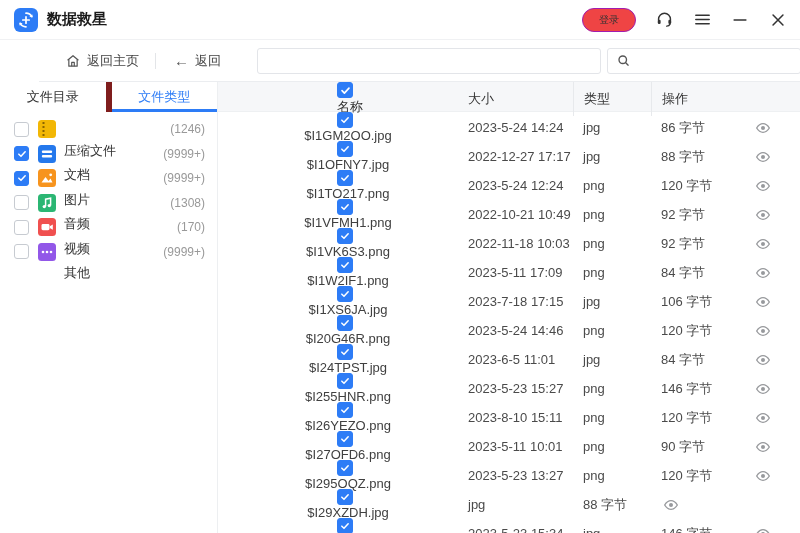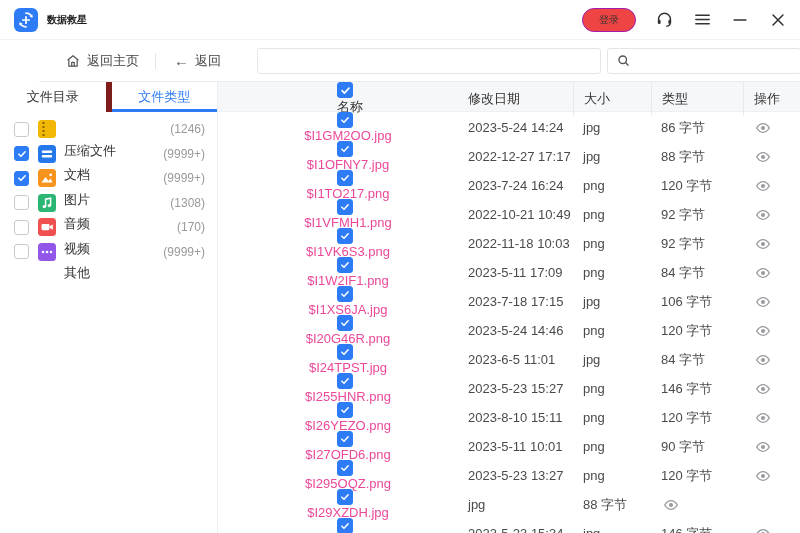--- a/index.html
+++ b/index.html
@@ -4,21 +4,21 @@
 <style>
   * { margin:0; padding:0; box-sizing:border-box; }
   html,body { width:800px; height:533px; overflow:hidden; background:#fff;
     font-family:"Liberation Sans","DejaVu Sans",sans-serif; }
   .window { width:800px; height:533px; display:flex; flex-direction:column; background:#fff; }
 
   
   .titlebar { height:40px; flex:0 0 40px; display:flex; align-items:center;
     padding:0 12px 0 14px; border-bottom:1px solid #f0f1f3; }
   .logo { width:24px; height:24px; flex:0 0 24px; }
-  .app-title { font-size:10px; font-weight:bold; color:#1a1a1a; margin-left:9px; }
+  .app-title { font-size:15px; font-weight:bold; color:#1a1a1a; margin-left:9px; }
   .tb-spacer { flex:1; }
   .login-btn { height:24px; padding:0 16px; border:1px solid #a21caf; border-radius:12px;
     background:#ef4444; font-size:10px; color:#333; display:flex; align-items:center; cursor:pointer; }
   .tb-icon { width:20px; height:20px; margin-left:18px; display:flex; align-items:center;
     justify-content:center; cursor:pointer; color:#333; }
 
   
   .toolbar { height:42px; flex:0 0 42px; display:flex; align-items:center;
     border-bottom:1px solid #ebedf0;margin-left:39px; }
   .nav-zone { width:218px; flex:0 0 218px; display:flex; align-items:center; padding-left:26px; }
@@ -63,21 +63,21 @@
   .thead .hcell { font-size:13px; color:#333; font-weight:500; padding-left:10px; height:100%;
     display:flex; align-items:center; }
   .thead .hcell + .hcell { border-left:1px solid #e7e9ec; }
   .name-cell { display:flex; align-items:center; padding-left:14px;flex-direction:column; }
   .cbx16 { width:16px; height:16px; flex:0 0 16px; border-radius:3px; border:1px solid #c7cbd1;
     background:#fff; display:flex; align-items:center; justify-content:center; cursor:pointer; }
   .cbx16.checked { background:var(--accent); border-color:var(--accent); }
   .thead .col-name-label { margin-left:10px; padding-left:0; }
   .tbody { height:421px; overflow:hidden; }
   .trow { height:29px; cursor:default; }
-  .trow .fname { font-size:13px; color:#ec4899; margin-left:6px; white-space:nowrap; }
+  .trow .fname { font-size:13px; color:#404040; margin-left:6px; white-space:nowrap; }
   .trow .cell { font-size:13px; color:#4a4a4a; padding-left:10px; white-space:nowrap; }
   .eye-cell { display:flex; align-items:center; padding-left:12px; }
   .eye-btn { width:16px; height:16px; cursor:pointer; display:flex; }
 </style>
 </head>
 <body>
 
 <div class="window">
 
   <div class="titlebar">
@@ -231,21 +231,20 @@
     <div class="main">
       <div class="thead grid-row">
         <div class="name-cell" style="padding-left:14px">
           <span class="cbx16 checked" id="select-all">
             <svg viewBox="0 0 12 12" width="11" height="11" fill="none" stroke="#fff" stroke-width="1.8" stroke-linecap="round" stroke-linejoin="round">
                 <path d="M2.2 6.2 L4.8 8.8 L9.8 3.4"></path>
               </svg>
           </span>
           <span class="hcell col-name-label" style="border:none">名称</span>
         </div>
-        <div class="hcell">修改日期</div>
         <div class="hcell">大小</div>
         <div class="hcell">类型</div>
         <div class="hcell">操作</div>
       </div>
       <div class="tbody" id="tbody">
           <div class="trow grid-row">
             <div class="name-cell">
               <span class="cbx16 checked">
                 <svg viewBox="0 0 12 12" width="10" height="10" fill="none" stroke="#fff" stroke-width="1.8" stroke-linecap="round" stroke-linejoin="round">
                   <path d="M2.2 6.2 L4.8 8.8 L9.8 3.4"></path>
@@ -288,21 +287,21 @@
           </div>
           <div class="trow grid-row">
             <div class="name-cell">
               <span class="cbx16 checked">
                 <svg viewBox="0 0 12 12" width="10" height="10" fill="none" stroke="#fff" stroke-width="1.8" stroke-linecap="round" stroke-linejoin="round">
                   <path d="M2.2 6.2 L4.8 8.8 L9.8 3.4"></path>
                 </svg>
               </span>
               <span class="fname">$I1TO217.png</span>
             </div>
-            <div class="cell">2023-7-24 16:24</div>
+            <div class="cell">2023-5-24 12:24</div>
             <div class="cell">png</div>
             <div class="cell">120 字节</div>
             <div class="eye-cell">
               <span class="eye-btn">
                 <svg viewBox="0 0 24 24" width="16" height="16" fill="none" stroke="#97999c" stroke-width="2">
                   <path d="M12 5.5 C6.5 5.5 2.5 12 2.5 12 s4 6.5 9.5 6.5 9.5-6.5 9.5-6.5 -4-6.5-9.5-6.5z"></path>
                   <circle cx="12" cy="12" r="3" fill="#97999c" stroke="none"></circle>
                 </svg>
               </span>
             </div>

